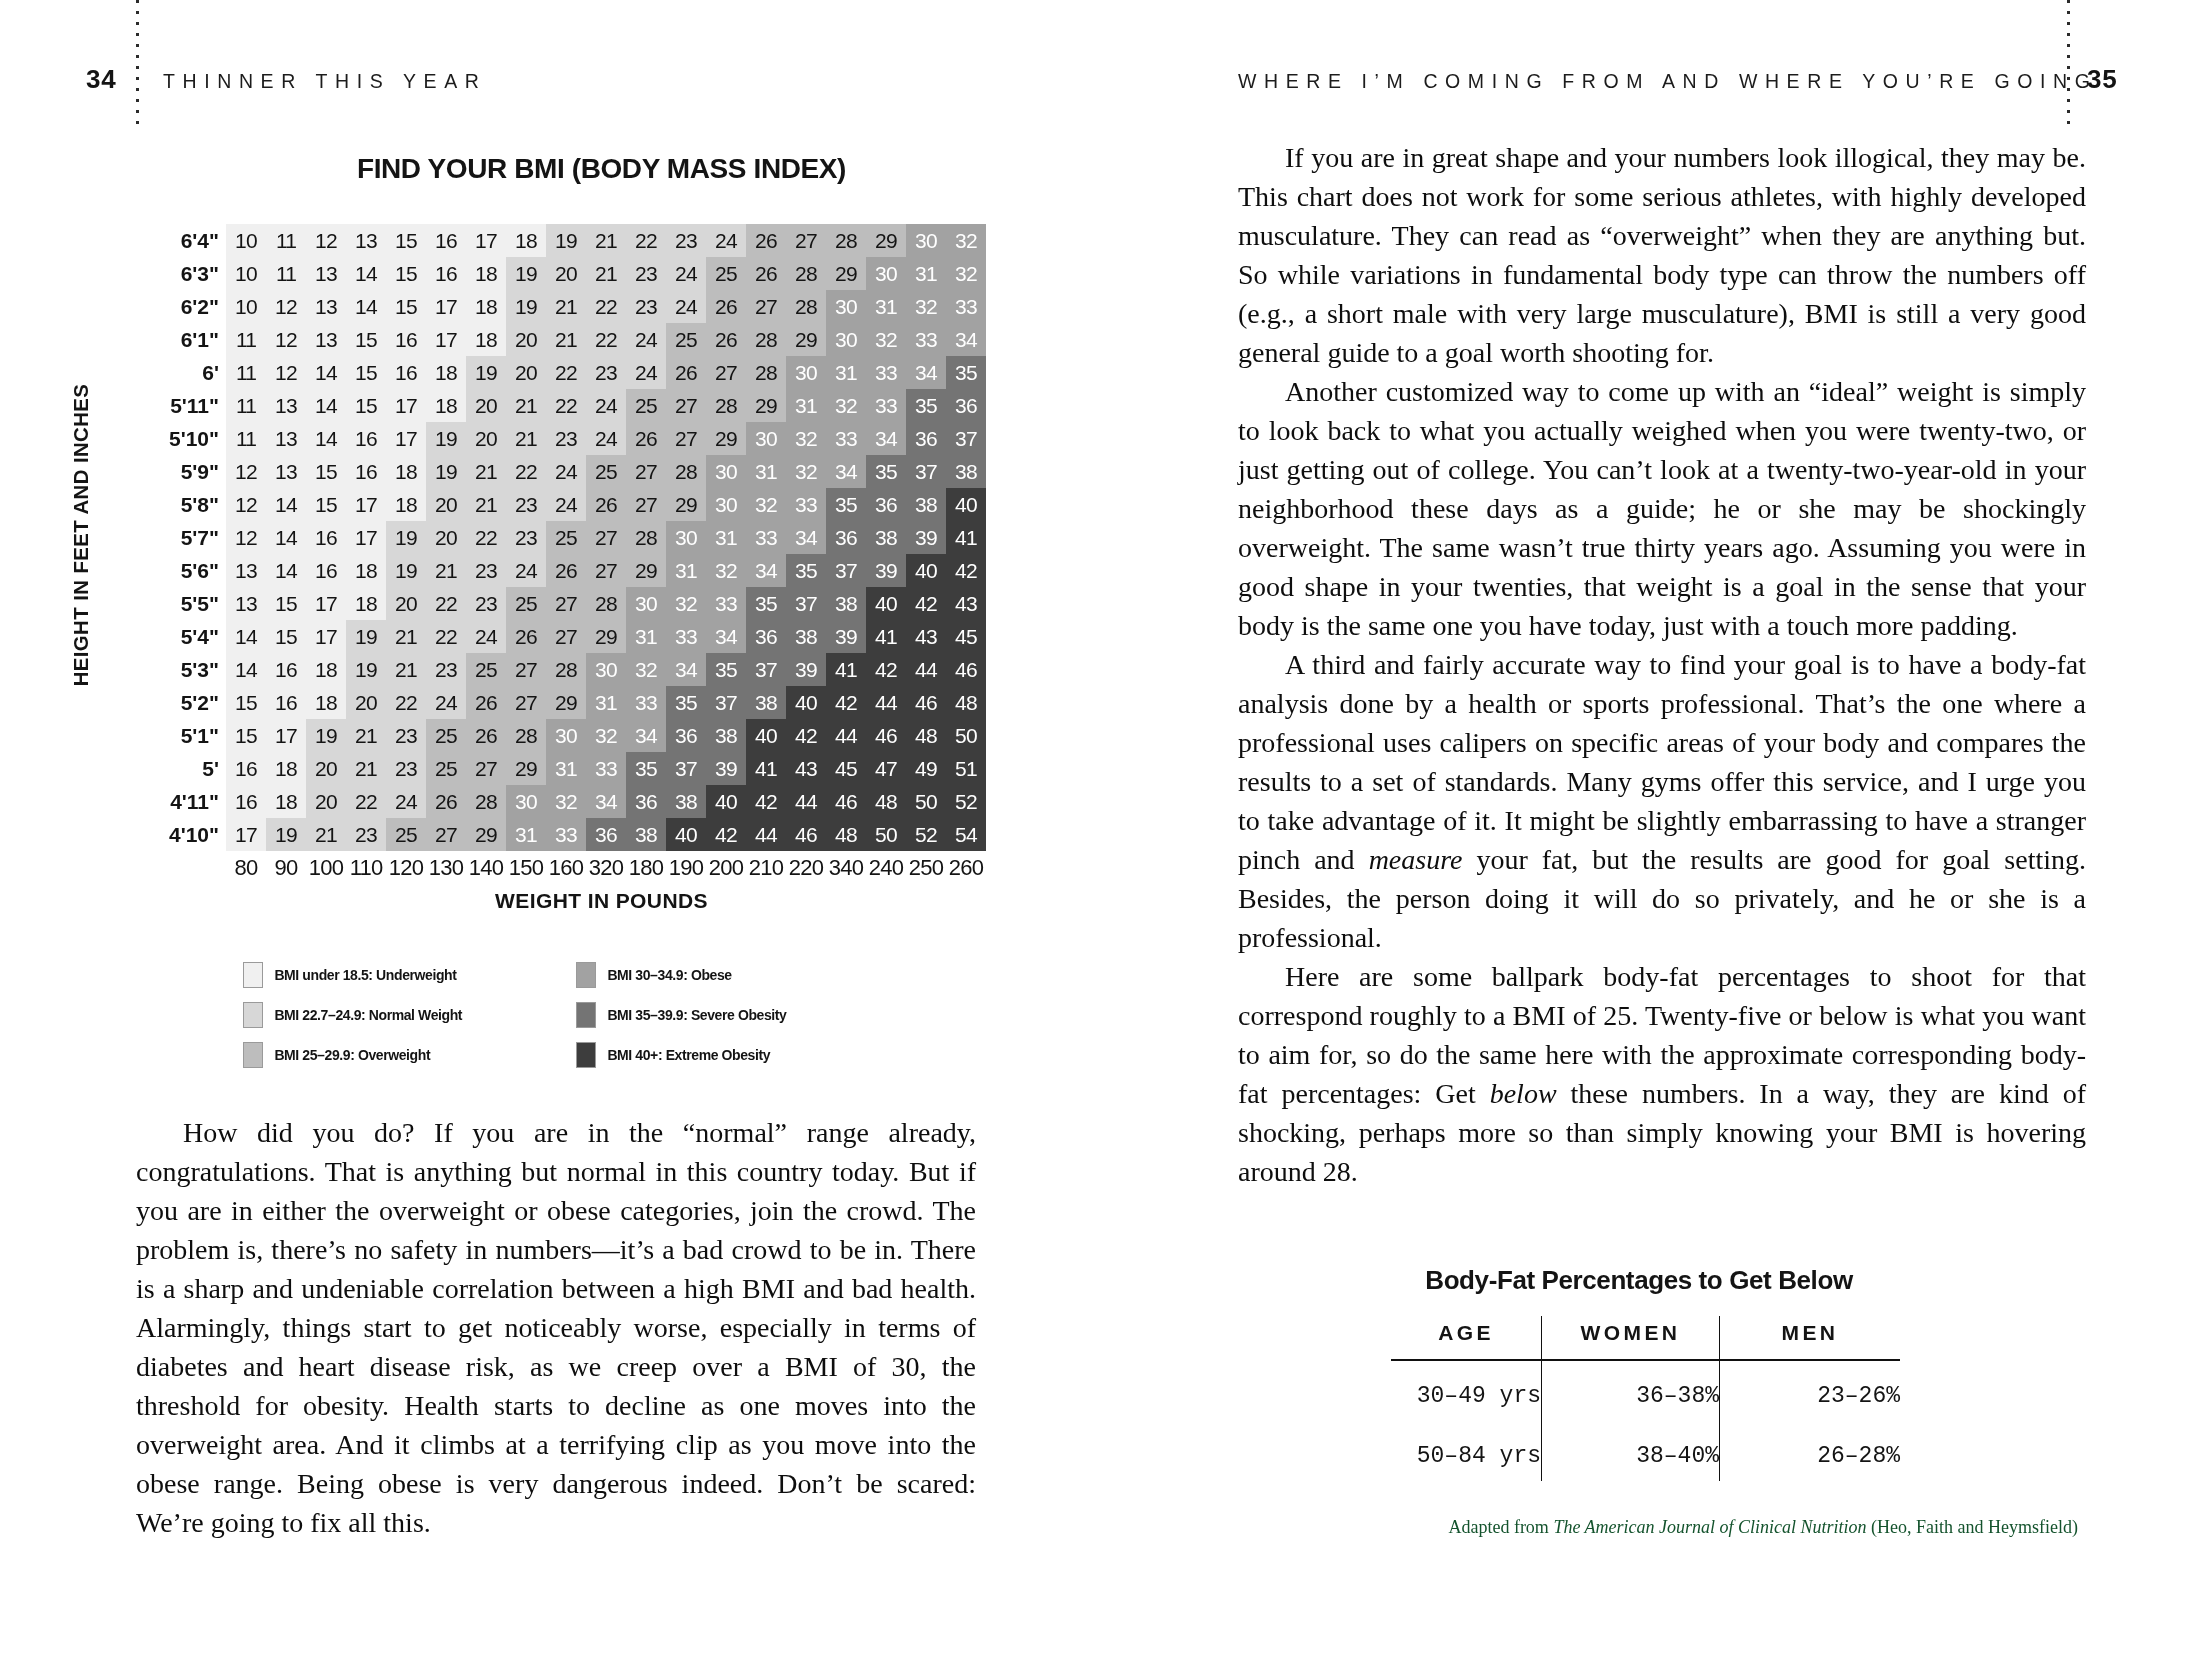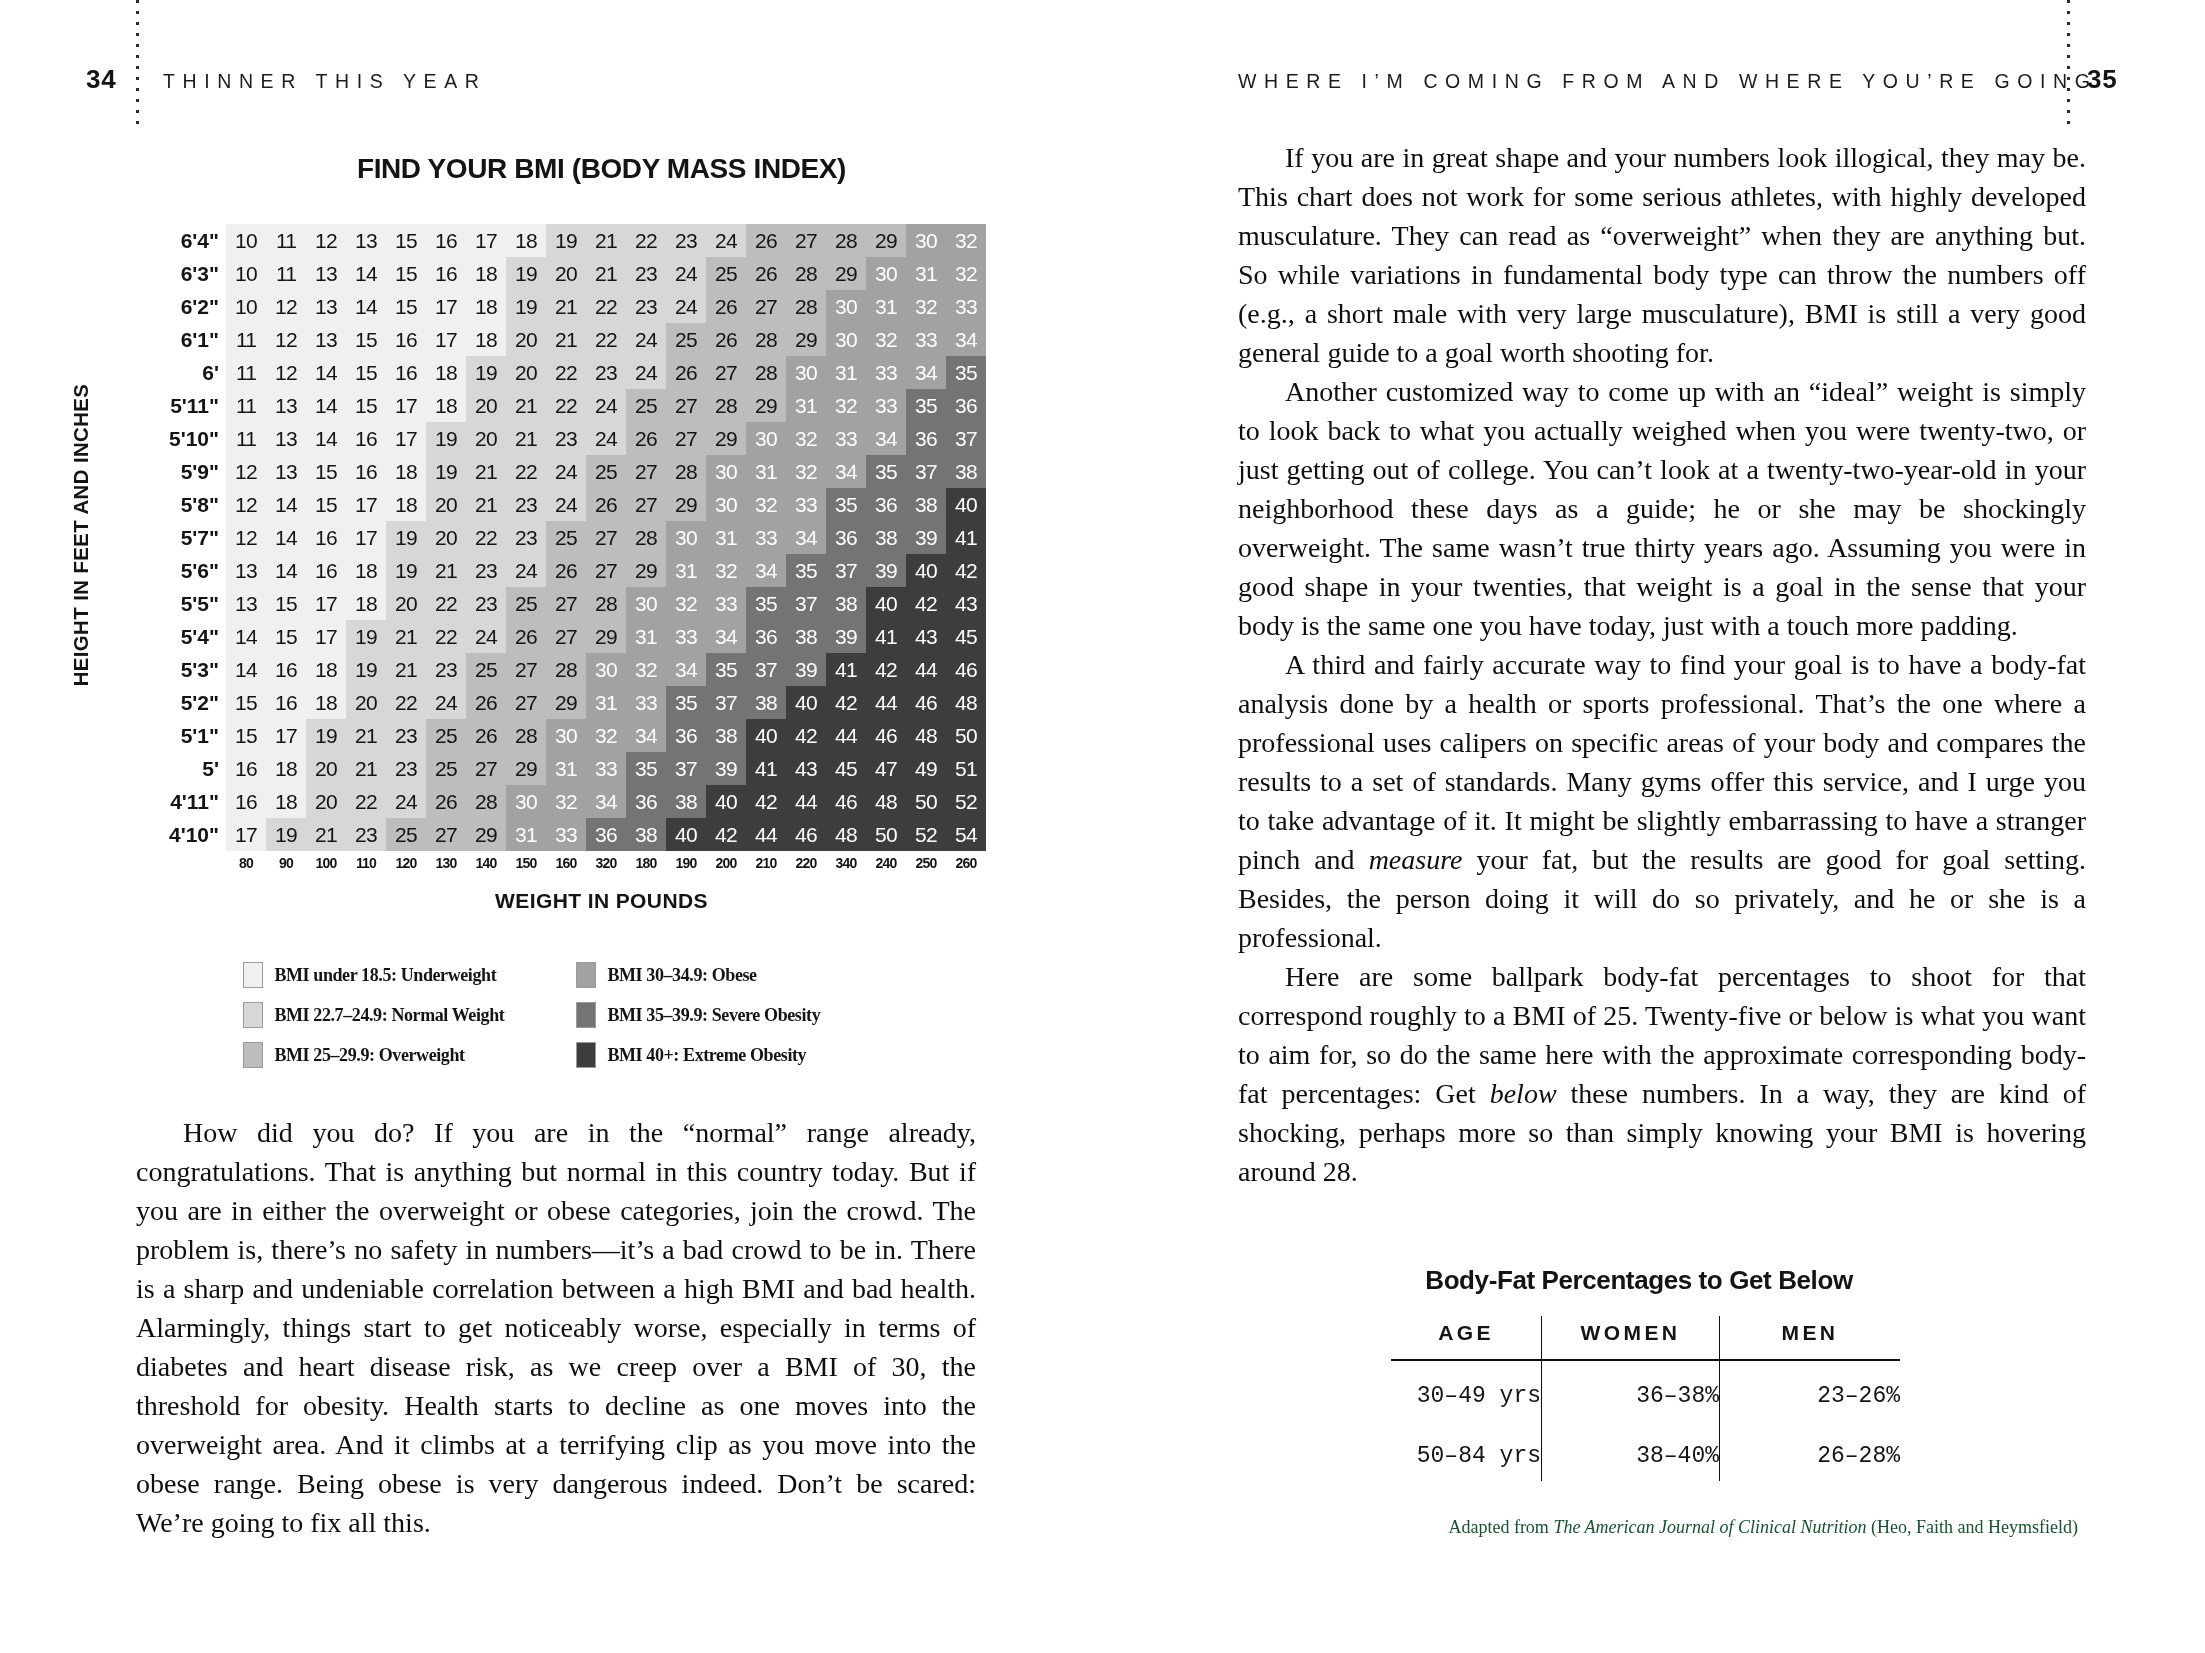--- a/index.html
+++ b/index.html
@@ -21,31 +21,31 @@
     display:grid;grid-template-rows:repeat(19,33px);}
   #height-labels div{display:flex;align-items:center;justify-content:flex-end;
     font-size:21px;font-weight:bold;}
   #bmi-grid{position:absolute;left:226px;top:224px;
     display:grid;grid-template-columns:repeat(19,40px);grid-auto-rows:33px;}
   #bmi-grid div{display:flex;align-items:center;justify-content:center;
     font-size:21px;letter-spacing:-0.8px;}
   #weight-labels{position:absolute;left:226px;top:855px;
     display:grid;grid-template-columns:repeat(19,40px);}
   #weight-labels div{display:flex;align-items:center;justify-content:center;
-    font-size:14px;font-weight:bold;letter-spacing:-0.8px;}
+    font-size:22px;font-weight:normal;letter-spacing:-0.8px;}
   .x-axis-label{position:absolute;left:226px;top:889px;width:751px;text-align:center;
     font-size:21px;font-weight:bold;letter-spacing:0.4px;}
 
   
   #bmi-legend{position:absolute;left:243px;top:955px;
     display:grid;grid-template-rows:repeat(3,40px);grid-auto-flow:column;
     grid-template-columns:333px auto;}
   .legend-item{display:flex;align-items:center;gap:11px;}
   .legend-swatch{width:20.4px;height:26px;border:1.7px solid #9a9a9a;box-sizing:border-box;flex:0 0 auto;}
-  .legend-label{font-size:18px;font-weight:bold;letter-spacing:-0.4px;white-space:nowrap;font-family:Liberation Serif, serif;}
+  .legend-label{font-size:14px;font-weight:bold;letter-spacing:-0.4px;white-space:nowrap;}
 
   
   .bodytext{font-family:"Liberation Serif",serif;font-size:28px;line-height:39px;
     text-align:justify;color:#0e0e0e;}
   .bodytext p{margin:0;text-indent:47px;}
   #left-body{position:absolute;left:136px;top:1113px;width:840px;}
   #right-body{position:absolute;left:1238px;top:138px;width:848px;}
 
   
   .bf-title{position:absolute;left:1238px;top:1265px;width:802px;text-align:center;

